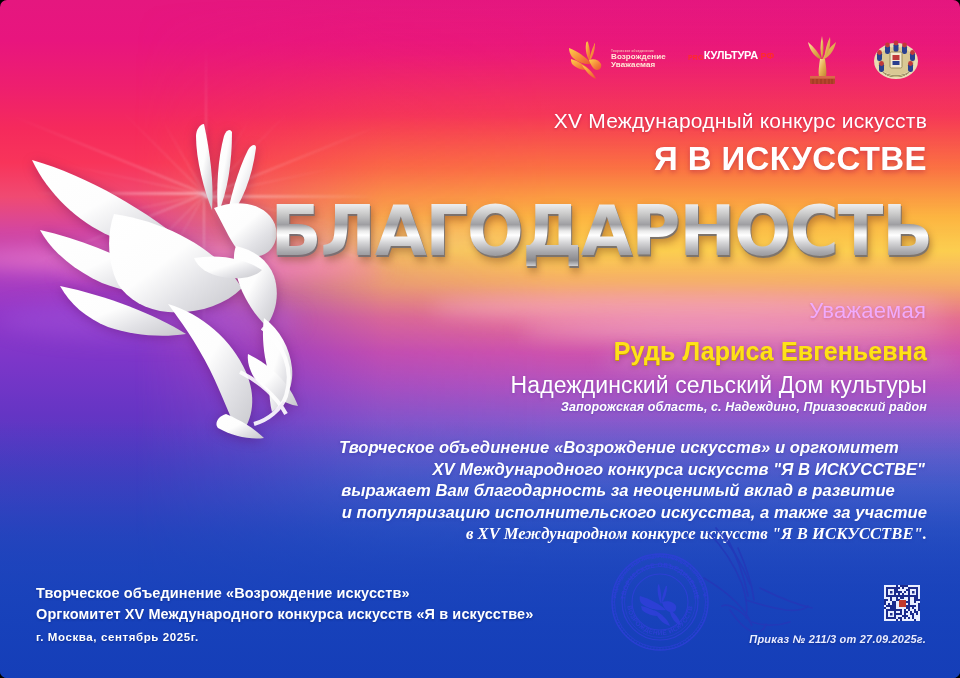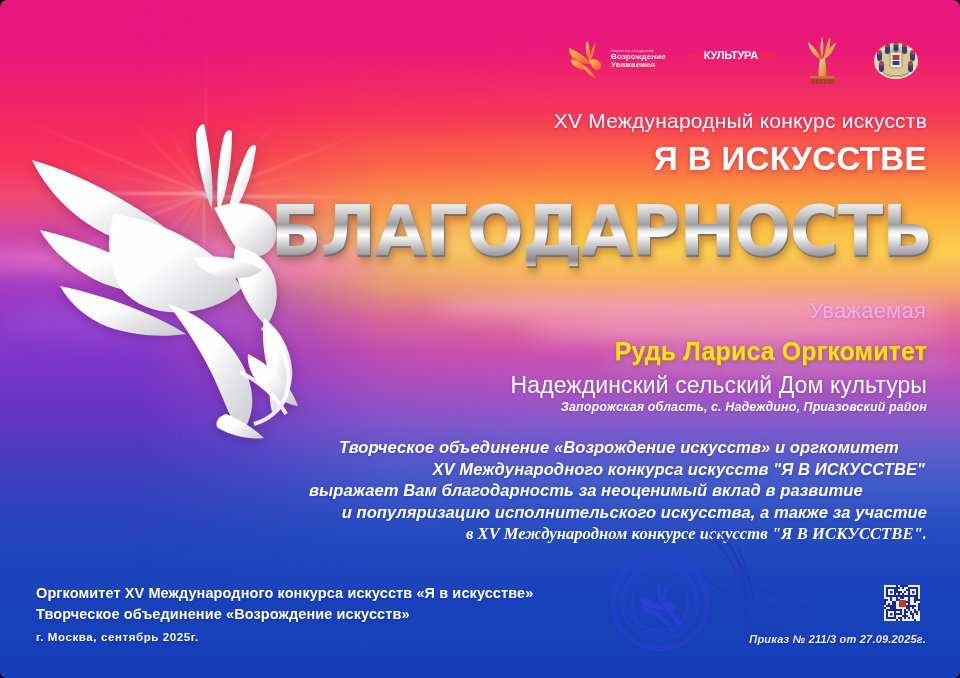--- a/index.html
+++ b/index.html
@@ -190,21 +190,21 @@
     position:absolute; right:31px; top:437px; width:620px;
     text-align:center;
     font-size:16.6px; line-height:1.30;
     font-style:italic; font-weight:700; color:#ffffff;
     letter-spacing:.05px;
     text-shadow:0 1px 3px rgba(35,55,165,.55);
   }
   .body-text .ln { display:block; white-space:nowrap; }
   .body-text .ln:nth-child(1){ text-align:center; }
   .body-text .ln:nth-child(2){ text-align:right; padding-right:4px; }
-  .body-text .ln:nth-child(3){ text-align:left; padding-right:2px; }
+  .body-text .ln:nth-child(3){ text-align:center; padding-right:2px; }
   .body-text .ln:nth-child(4){ text-align:right; padding-right:2px; }
   .body-text .ln:nth-child(5){ text-align:right; padding-right:2px;font-family:Liberation Serif, serif; }
 
   
   .footer { position:absolute; left:36px; top:583px; }
   .footer .fl {
     font-size:14.5px; color:#ffffff; font-weight:700;
     line-height:1.42; white-space:nowrap; letter-spacing:.1px;
     text-shadow:0 1px 2px rgba(10,35,120,.6);
   }
@@ -400,21 +400,21 @@
       <path d="M10 35 C16 41 32 41 38 35 C33 43 15 43 10 35 Z" fill="#c9bركة"></path>
       <path d="M10 35 C16 41 32 41 38 35 C33 43 15 43 10 35 Z" fill="#cbb97f"></path>
     </svg>
   </div>
 
   <div class="t-konkurs">XV Международный конкурс искусств</div>
   <div class="t-name">Я В ИСКУССТВЕ</div>
   <div class="t-blago">БЛАГОДАРНОСТЬ</div>
 
   <div class="t-uvazh">Уважаемая</div>
-  <div class="t-person">Рудь Лариса Оргкомитет</div>
+  <div class="t-person">Рудь Лариса Евгеньевна</div>
   <div class="t-org">Надеждинский сельский Дом культуры</div>
   <div class="t-place">Запорожская область, с. Надеждино, Приазовский район</div>
 
   <div class="body-text">
     <span class="ln">Творческое объединение «Возрождение искусств» и оргкомитет</span>
     <span class="ln">XV Международного конкурса искусств "Я В ИСКУССТВЕ"</span>
     <span class="ln">выражает Вам благодарность за неоценимый вклад в развитие</span>
     <span class="ln">и популяризацию исполнительского искусства, а также за участие</span>
     <span class="ln">в XV Международном конкурсе искусств "Я В ИСКУССТВЕ".</span>
   </div>
@@ -683,20 +683,20 @@
     </g>
     <g fill="#1a2a8c">
       <rect x="6" y="6" width="2.5" height="2.5"></rect>
       <rect x="28" y="6" width="2.5" height="2.5"></rect>
       <rect x="6" y="28" width="2.5" height="2.5"></rect>
     </g>
     <rect x="15" y="15" width="7" height="7" fill="#c0392b"></rect>
   </svg>
 
   <div class="footer">
+    <div class="fl">Творческое объединение «Возрождение искусств»</div>
     <div class="fl">Оргкомитет XV Международного конкурса искусств «Я в искусстве»</div>
-    <div class="fl">Творческое объединение «Возрождение искусств»</div>
     <div class="city">г. Москва, сентябрь 2025г.</div>
   </div>
 
   <div class="order-no">Приказ № 211/3 от 27.09.2025г.</div>
 
 </div>
 
 </body></html>

